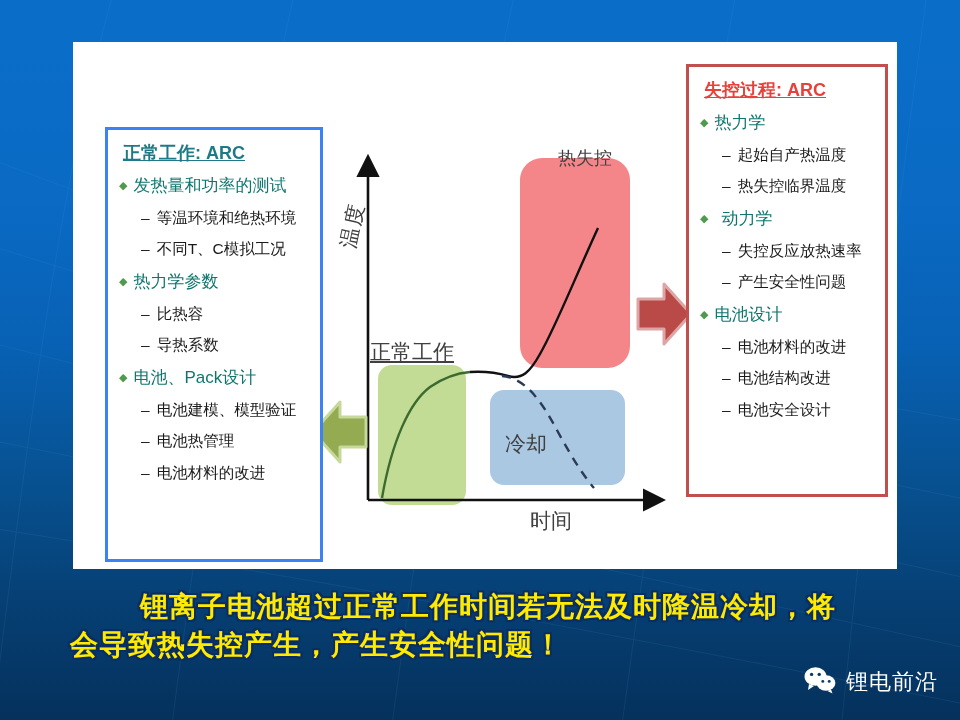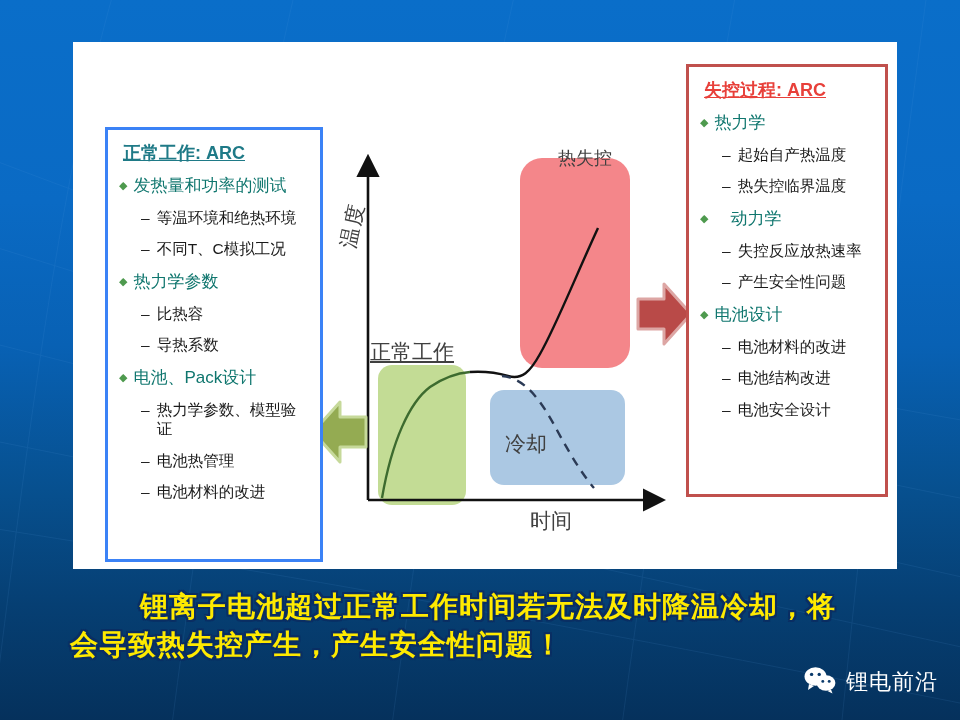--- a/index.html
+++ b/index.html
@@ -191,21 +191,21 @@
             <span>导热系数</span>
           </span>
         </div>
         <div class="li">
           <span class="bullet">◆</span>
           <span class="li-l1" style="margin-left:0">电池、Pack设计</span>
         </div>
         <div class="li">
           <span class="li-l2" style="margin-left:22px;display:flex;">
             <span class="dash">–</span>
-            <span>热力学参数、模型验证</span>
+            <span>电池建模、模型验证</span>
           </span>
         </div>
         <div class="li">
           <span class="li-l2" style="margin-left:22px;display:flex;">
             <span class="dash">–</span>
             <span>电池热管理</span>
           </span>
         </div>
         <div class="li">
           <span class="li-l2" style="margin-left:22px;display:flex;">
@@ -231,21 +231,21 @@
           </span>
         </div>
         <div class="li">
           <span class="li-l2" style="margin-left:22px;display:flex;">
             <span class="dash">–</span>
             <span>热失控临界温度</span>
           </span>
         </div>
         <div class="li">
           <span class="bullet">◆</span>
-          <span class="li-l1" style="margin-left:16px">动力学</span>
+          <span class="li-l1" style="margin-left:7px">动力学</span>
         </div>
         <div class="li">
           <span class="li-l2" style="margin-left:22px;display:flex;">
             <span class="dash">–</span>
             <span>失控反应放热速率</span>
           </span>
         </div>
         <div class="li">
           <span class="li-l2" style="margin-left:22px;display:flex;">
             <span class="dash">–</span>

